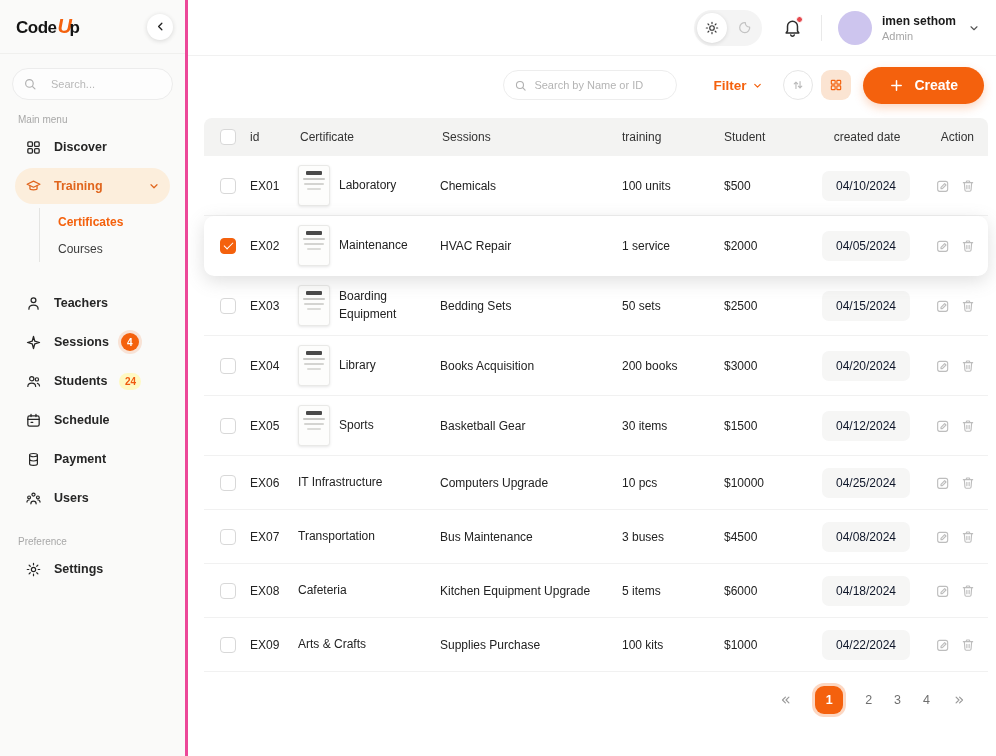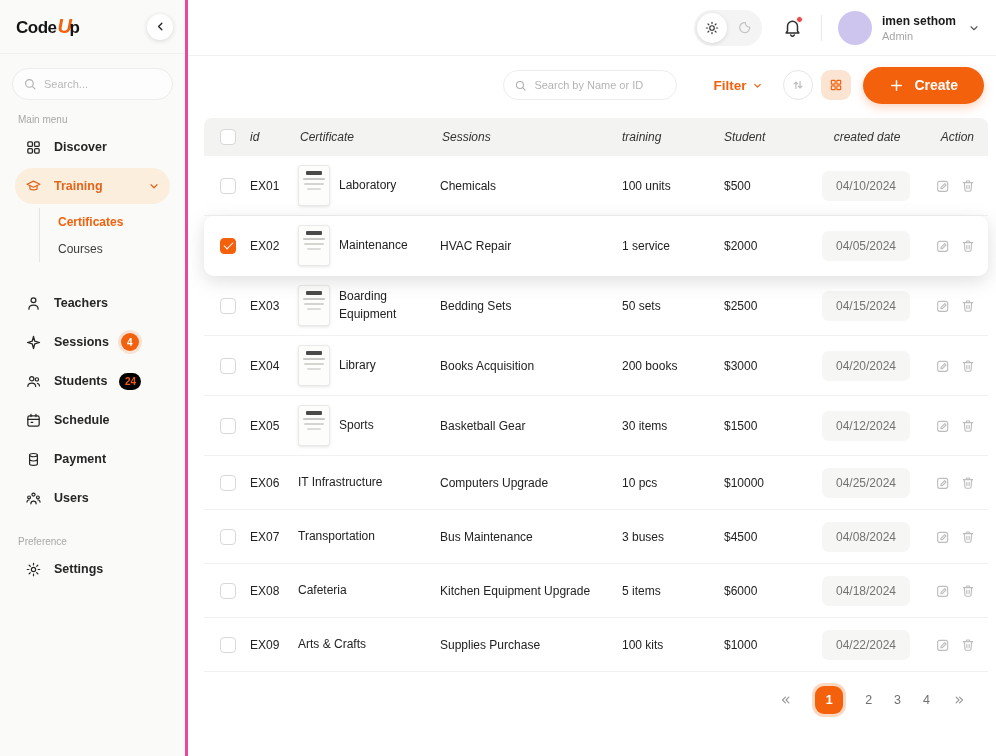--- a/index.html
+++ b/index.html
@@ -10,40 +10,40 @@
   
   .sidebar { width:188px; height:756px; background:#fafaf9; border-right:3px solid #ec4899;
     flex-shrink:0; position:relative; }
   .logo-row { height:54px; display:flex; align-items:center; justify-content:space-between;
     padding:0 12px 0 16px; border-bottom:1px solid #f0f0ee; }
   .logo { font-size:17px; font-weight:800; letter-spacing:-0.5px; color:#141414; display:flex; align-items:baseline; }
   .logo .accent { color:#f4610d; font-size:20px; margin-left:1px; margin-right:-2px; font-style:italic; }
   .collapse-btn { width:26px; height:26px; border-radius:50%; background:#fff;
     box-shadow:0 1px 5px rgba(0,0,0,.14); display:flex; align-items:center; justify-content:center; cursor:pointer; }
   .side-search { margin:14px 12px 6px 12px; height:32px; background:#fdfdfd; border:1px solid #ececec;
-    border-radius:16px; display:flex; align-items:center; padding:0 10px; gap:7px; }
+    border-radius:16px; display:flex; align-items:center; padding:0 10px; gap:14px; }
   .side-search input { border:none; outline:none; background:transparent; font-size:11px; width:100%;
     font-family:"Liberation Sans", sans-serif; color:#555; }
   .side-search input::placeholder { color:#b8b8b8; }
   .section-label { font-size:10px; color:#a8a8a8; margin:14px 0 4px 18px; }
   .menu { padding:0 15px; }
   .menu-item { height:36px; margin:3px 0; padding:0 10px; border-radius:18px; display:flex;
     align-items:center; gap:12px; font-size:12.5px; font-weight:600; color:#262626; cursor:pointer; }
   .menu-item svg { flex-shrink:0; }
   .menu-item.active { background:#fceedc; color:#e0651d; }
   .menu-item.active svg { color:#e0651d; }
   .menu-item .chev { margin-left:auto; }
   .submenu { margin:4px 0 10px 24px; border-left:1px solid #e4e4e2; padding-left:18px; }
   .submenu-item { height:27px; display:flex; align-items:center; font-size:12px; font-weight:500;
     color:#3c3c3c; cursor:pointer; }
   .submenu-item.active { color:#f4610d; font-weight:600; }
   .badge-solid { min-width:18px; height:18px; border-radius:50%; background:#f4610d; color:#fff;
     font-size:10px; font-weight:700; display:flex; align-items:center; justify-content:center;
     box-shadow:0 0 0 3px rgba(244,97,13,.15); }
-  .badge-soft { min-width:22px; height:17px; border-radius:9px; background:#000000; color:#ef5a10;
+  .badge-soft { min-width:22px; height:17px; border-radius:9px; background:#fef9c3; color:#ef5a10;
     font-size:10px; font-weight:700; display:flex; align-items:center; justify-content:center; padding:0 4px; }
   .gap-block { height:10px; }
 
   
   .main { flex:1; display:flex; flex-direction:column; }
   .topbar { height:56px; border-bottom:1px solid #f1f1f1; display:flex; align-items:center;
     justify-content:flex-end; padding-right:16px; background:#fff; }
   .theme-toggle { background:#f4f4f4; border-radius:19px; padding:3px; display:flex; gap:2px; }
   .theme-btn { width:30px; height:30px; border-radius:50%; display:flex; align-items:center;
     justify-content:center; color:#c3c3c3; cursor:pointer; }
@@ -73,21 +73,21 @@
   .grid-btn { width:30px; height:30px; border-radius:9px; background:#fbe4d2; display:flex;
     align-items:center; justify-content:center; color:#f4610d; margin:0 12px 0 8px; cursor:pointer; }
   .create-btn { height:37px; padding:0 26px; border:none; border-radius:19px; background:#f4610d;
     color:#fff; font-size:14px; font-weight:700; display:flex; align-items:center; gap:10px;
     cursor:pointer; font-family:"Liberation Sans", sans-serif; box-shadow:0 4px 10px rgba(244,97,13,.25); }
 
   
   .table-wrap { margin:4px 8px 0 16px; width:784px; }
   .trow, .thead { display:grid; grid-template-columns:36px 58px 142px 176px 96px 92px 124px 1fr;
     align-items:center; }
-  .thead { height:38px; background:#f3f3f2; border-radius:8px 8px 0 0; font-size:12px; color:#333;font-style:italic; }
+  .thead { height:38px; background:#f3f3f2; border-radius:8px 8px 0 0; font-size:12px; color:#333; }
   .hcell { padding-left:2px; }
   .checkbox { width:16px; height:16px; border:1.5px solid #d8d8d8; border-radius:4px; background:#fff;
     display:inline-block; cursor:pointer; position:relative; }
   .checkbox.checked { background:#f4610d; border-color:#f4610d; }
   .checkbox.checked::after { content:""; position:absolute; left:4.5px; top:1.5px; width:4px; height:8px;
     border:solid #fff; border-width:0 1.8px 1.8px 0; transform:rotate(45deg); }
   .c-check { display:flex; justify-content:flex-end; padding-right:4px; }
   .thead .c-check { justify-content:flex-end; }
   .trow { height:60px; border-bottom:1px solid #f1f1f1; font-size:12px; color:#222; background:#fff; }
   .trow.compact { height:54px; }
@@ -99,21 +99,21 @@
     box-shadow:0 1px 3px rgba(0,0,0,.10); flex-shrink:0; display:flex; flex-direction:column;
     align-items:center; padding-top:5px; gap:3px; }
   .thumb i { display:block; border-radius:1px; }
   .thumb i:nth-child(1) { width:16px; height:3.5px; background:#4a4a4a; }
   .thumb i:nth-child(2) { width:22px; height:2px; background:#c9c9c6; }
   .thumb i:nth-child(3) { width:20px; height:2px; background:#d4d4d1; }
   .thumb i:nth-child(4) { width:14px; height:2px; background:#dcdcd9; }
   .c-training { padding-left:6px; }
   .c-student { padding-left:12px; }
   .c-date { display:flex; justify-content:center; }
-  .date-pill { background:#f6f6f5; border-radius:7px; padding:8px 14px; font-size:12px; color:#737373; }
+  .date-pill { background:#f6f6f5; border-radius:7px; padding:8px 14px; font-size:12px; color:#0f172a; }
   .c-action { display:flex; justify-content:flex-end; gap:9px; padding-right:12px; }
   .act { color:#bdbdbd; cursor:pointer; display:flex; }
   .thead .c-action { display:flex; justify-content:flex-end; padding-right:14px; }
 
   
   .pagination { display:flex; align-items:center; justify-content:flex-end; gap:22px;
     margin:14px 30px 0 0; font-size:12.5px; color:#8f8f8f; }
   .page-num { cursor:pointer; color:#6f6f6f; }
   .page-num.active { width:28px; height:28px; background:#f4610d; border-radius:9px; color:#fff;
     font-weight:700; display:flex; align-items:center; justify-content:center;

